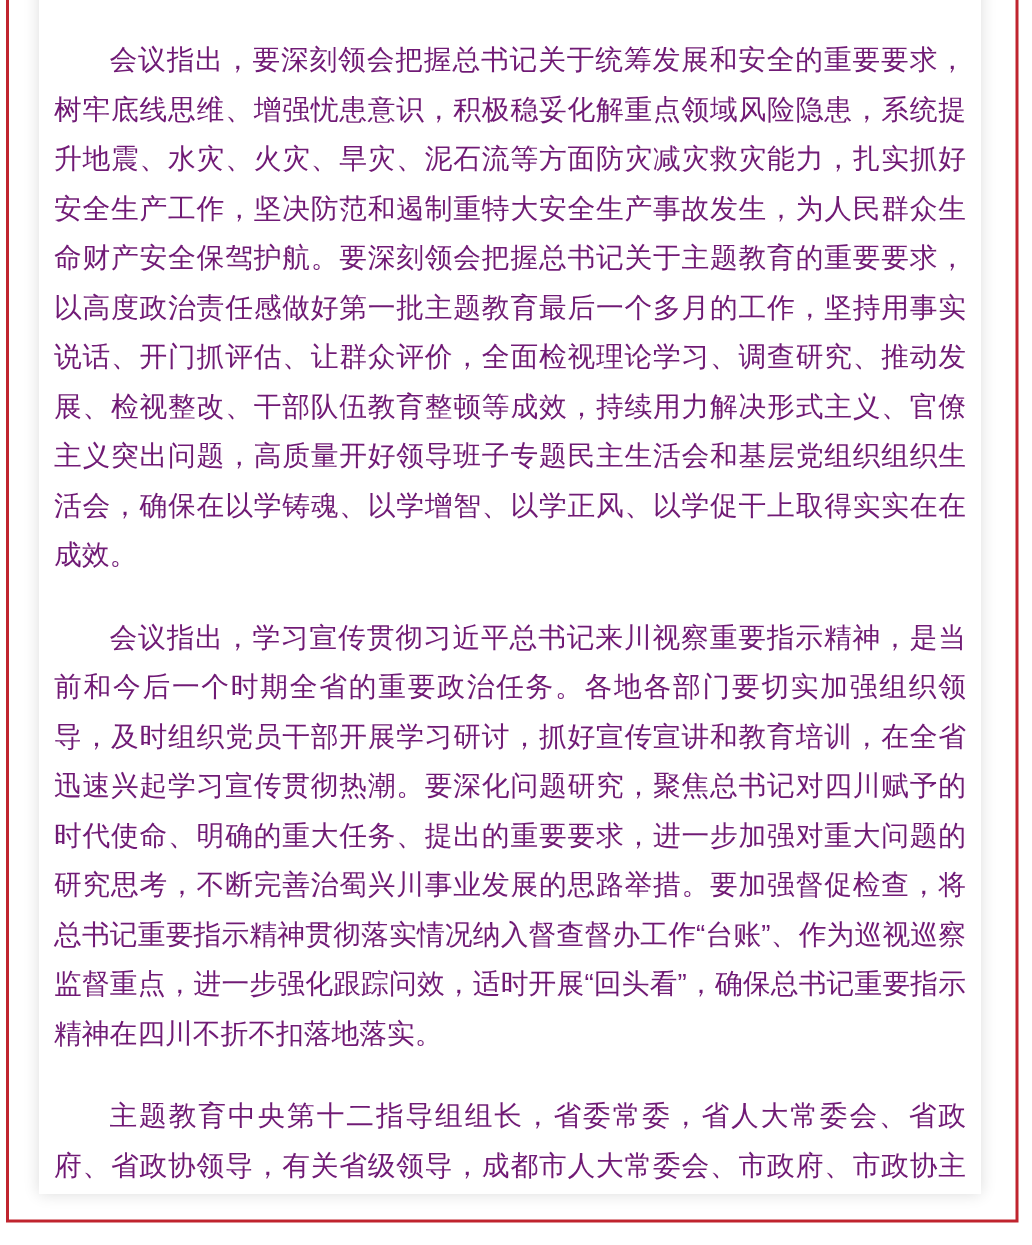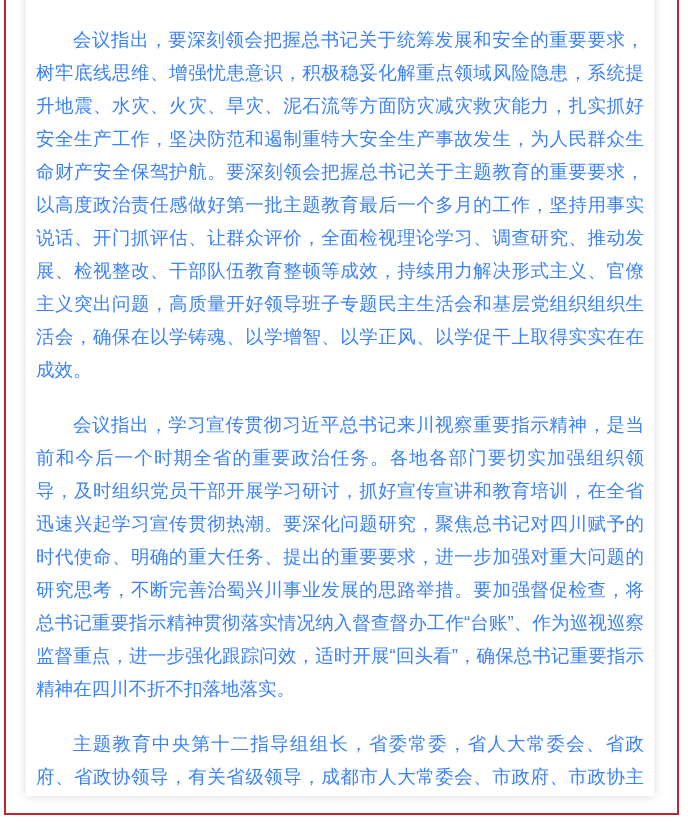--- a/index.html
+++ b/index.html
@@ -37,21 +37,21 @@
     height: 810px;
     background: #ffffff;
     box-shadow: 0 0 10px rgba(0,0,0,0.14);
     z-index: 2;
     padding: 37px 10px 3px 10px;
     overflow: hidden;
   }
   .article-card p {
     font-size: 18.5px;
     line-height: 33px;
-    color: #3b82f6;
+    color: #701a75;
     text-align: justify;
     text-indent: 2em;
     margin: 0 0 22px 0;
     letter-spacing: 0;
   }
   .article-card p:last-child { margin-bottom: 0; }
 </style>
 </head>
 <body>
 

